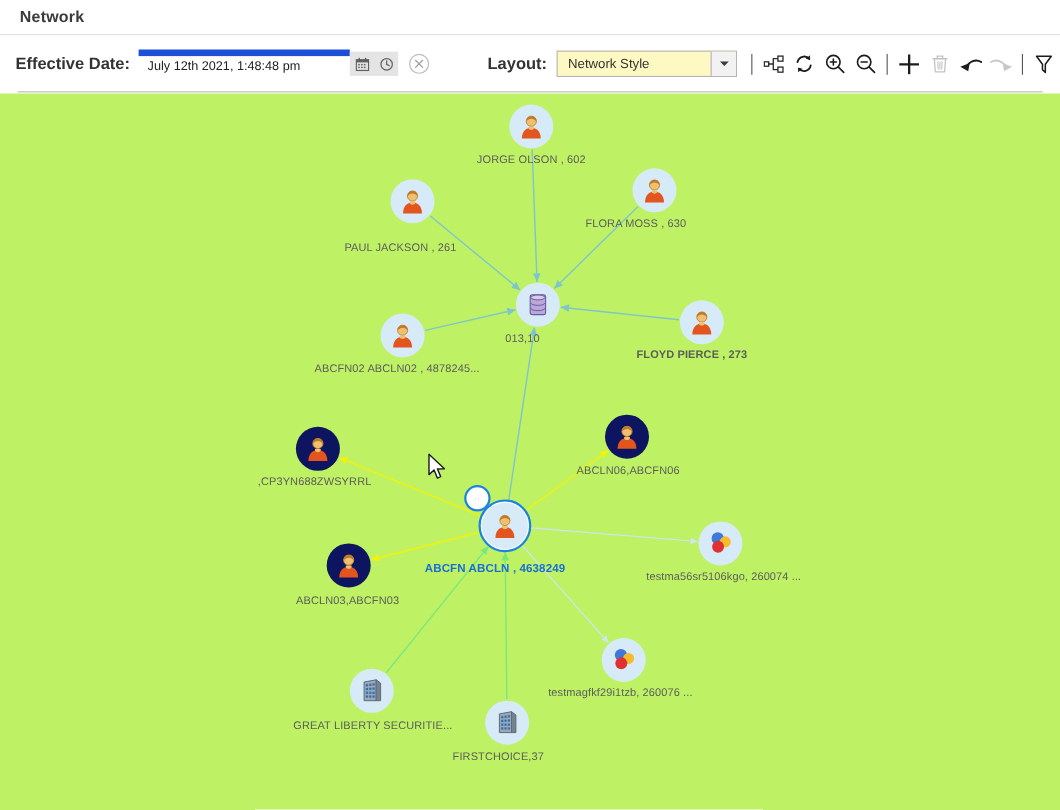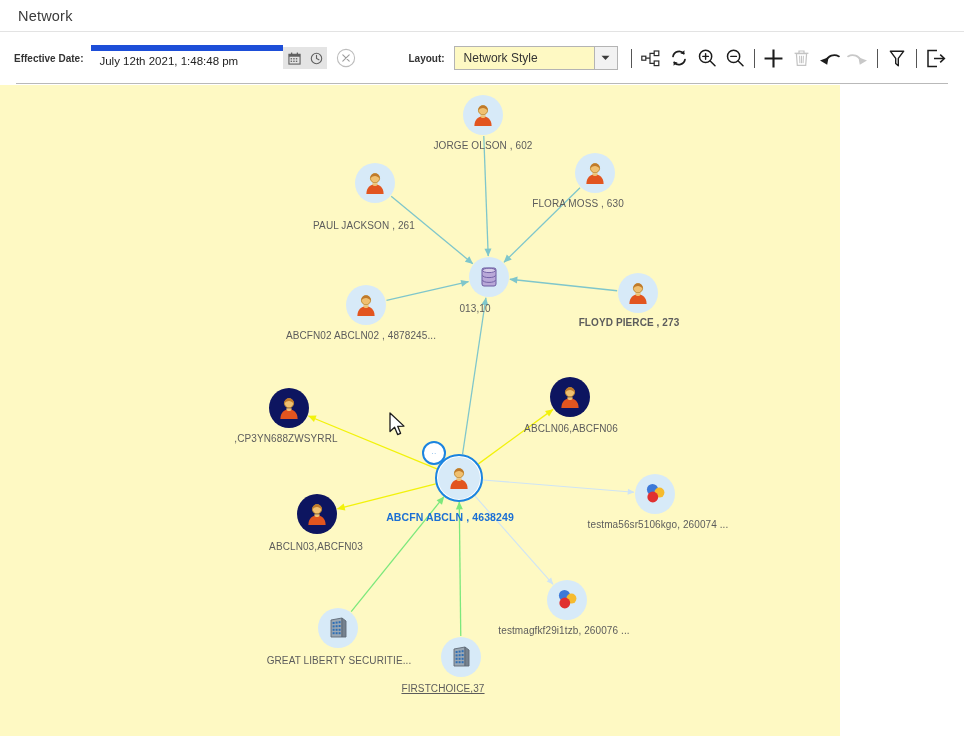--- a/index.html
+++ b/index.html
@@ -23,21 +23,21 @@
     padding: 0 0 0 18px;
     display: flex;
     align-items: center;
     border-bottom: 1px solid #e3e3e3;
     box-sizing: border-box;
   }
   #page-title {
     font-size: 14.5px;
     color: #3a3a3a;
     letter-spacing: .2px;
-    font-weight: 400;
+    font-weight: 700;
   }
 
   
   #toolbar {
     height: 52px;
     display: flex;
     align-items: center;
     padding: 0 16px 0 14px;
     box-sizing: border-box;
     position: relative;
@@ -46,21 +46,21 @@
     content: "";
     position: absolute;
     left: 16px;
     right: 16px;
     bottom: 0;
     height: 1px;
     background: #b9b9b9;
   }
 
   .tb-label {
-    font-size: 10px;
+    font-size: 15px;
     color: #333;
     white-space: nowrap;
     font-weight: 600;
   }
 
   
   #date-group {
     display: flex;
     align-items: center;
     margin-left: 8px;
@@ -148,23 +148,23 @@
     height: 19px;
     background: #555;
     margin: 0 5px;
   }
 
   
   #graph-canvas {
     position: absolute;
     left: 0;
     top: 85px;
-    width: 840px;
+    width: 964px;
     height: 651px;
-    background: #fef9c3;
+    background: #bef264;
     overflow: hidden;
   }
   #graph-svg {
     position: absolute;
     left: 0;
     top: 0;
   }
 
   .node {
     position: absolute;
@@ -557,21 +557,21 @@
             <rect x="12.6" y="9" width="2" height="2"></rect>
             <rect x="6.6" y="12.8" width="2" height="2"></rect>
             <rect x="9.6" y="12.8" width="2" height="2"></rect>
             <rect x="12.6" y="12.8" width="2" height="2"></rect>
             <rect x="6.6" y="16.2" width="2" height="2"></rect>
             <rect x="9.6" y="16.2" width="2" height="2"></rect>
             <rect x="12.6" y="16.2" width="2" height="2"></rect>
           </g>
         </svg>
       </div>
-      <div class="node-label" style="left: 443px; top: 598px; text-decoration: underline;">FIRSTCHOICE,37</div>
+      <div class="node-label" style="left: 453px; top: 598px;">FIRSTCHOICE,37</div>
     </div>
 
   <div id="cursor" style="left:388px; top:327px;">
     <svg width="20" height="26" viewBox="0 0 20 26">
       <path d="M2 1 L2 19.5 L6.6 15.3 L9.6 22.6 L12.6 21.3 L9.7 14.3 L16 14.1 Z" fill="#ffffff" stroke="#1c1c1c" stroke-width="1.3" stroke-linejoin="round"></path>
     </svg>
   </div>
 
 </div>
 

